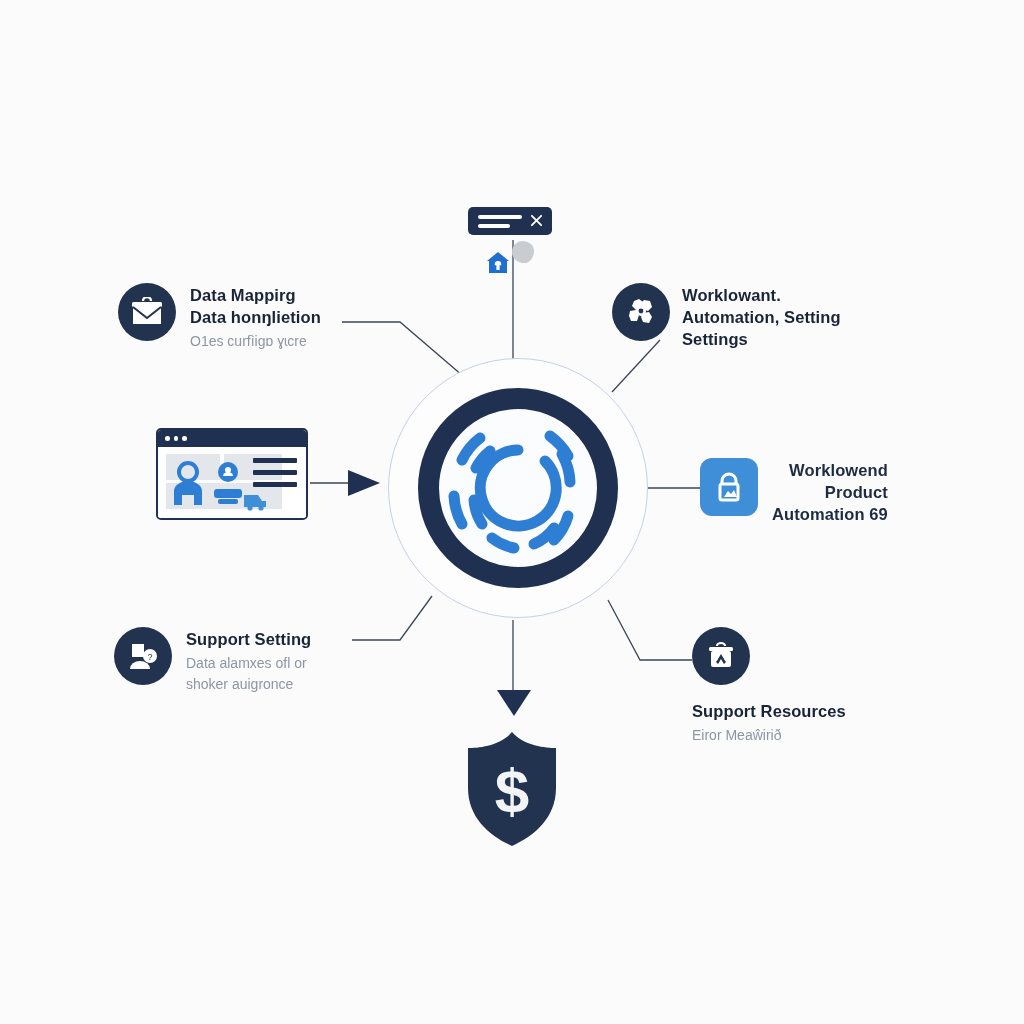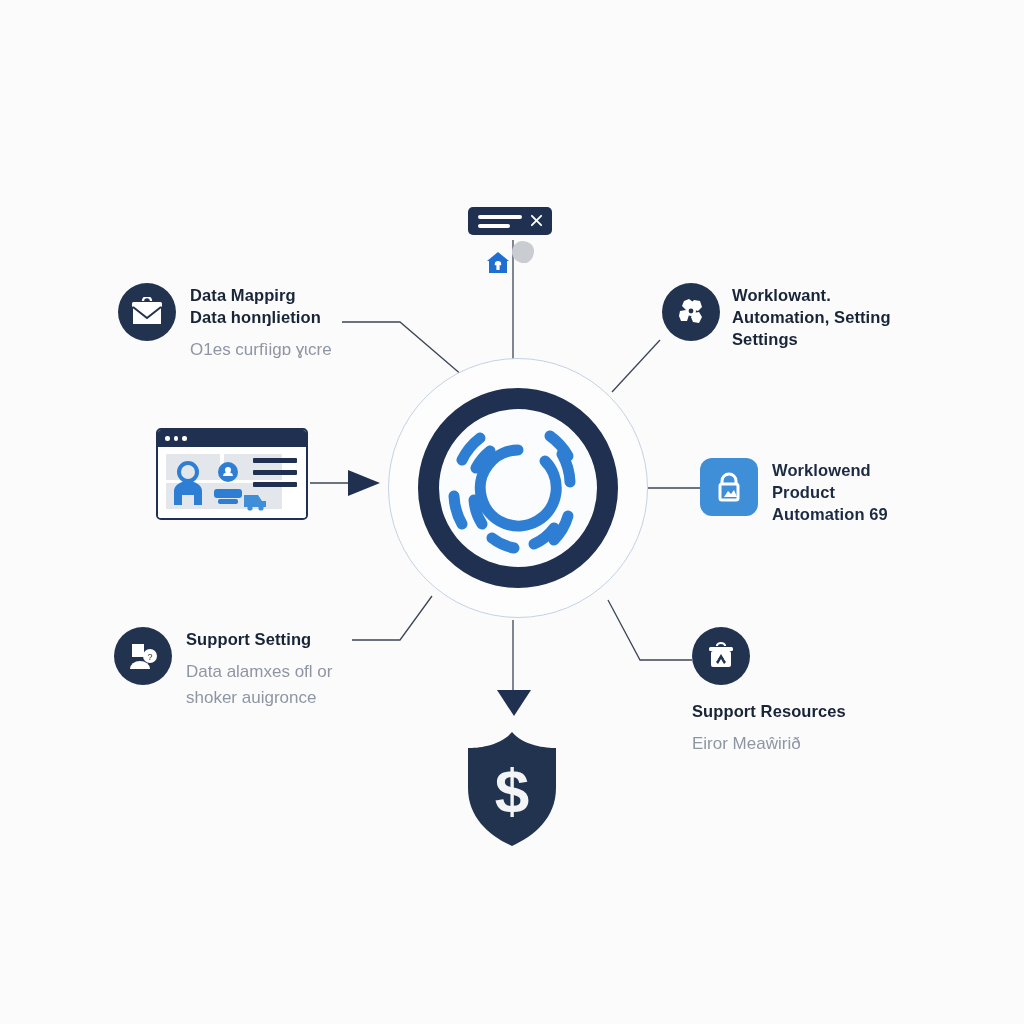--- a/index.html
+++ b/index.html
@@ -35,29 +35,29 @@
     background:#22334f;display:flex;align-items:center;justify-content:center;
     flex:none;
   }
   .node-badge.square{border-radius:12px;background:#3e8ed8;}
   .node-text{padding-top:2px;}
   .node-title{
     font-size:16.5px;font-weight:bold;color:#182437;line-height:1.32;
     letter-spacing:.1px;white-space:pre-line;
   }
   .node-sub{
-    font-size:17px;color:#8e96a3;line-height:1.55;margin-top:8px;
+    font-size:14px;color:#8e96a3;line-height:1.55;margin-top:2px;
     white-space:pre-line;
   }
   .node-title.blue-mix{color:#1d2b42;}
 
   
   #node-data-mapping{left:118px;top:283px;}
-  #node-workflow-settings{left:662px;top:283px;gap:12px;}
-  #node-product-automation{left:700px;top:458px;}
+  #node-workflow-settings{left:612px;top:283px;gap:12px;}
+  #node-product-automation{left:700px;top:458px;text-align:right;}
   #node-support-agent{left:114px;top:627px;}
   #node-support-resources{left:692px;top:627px;flex-direction:column;}
 
   
   .browser{
     position:absolute;left:156px;top:428px;width:148px;height:88px;
     background:#ffffff;border:2.5px solid #1f3050;border-radius:5px;
     overflow:hidden;
   }
   .browser-bar{

